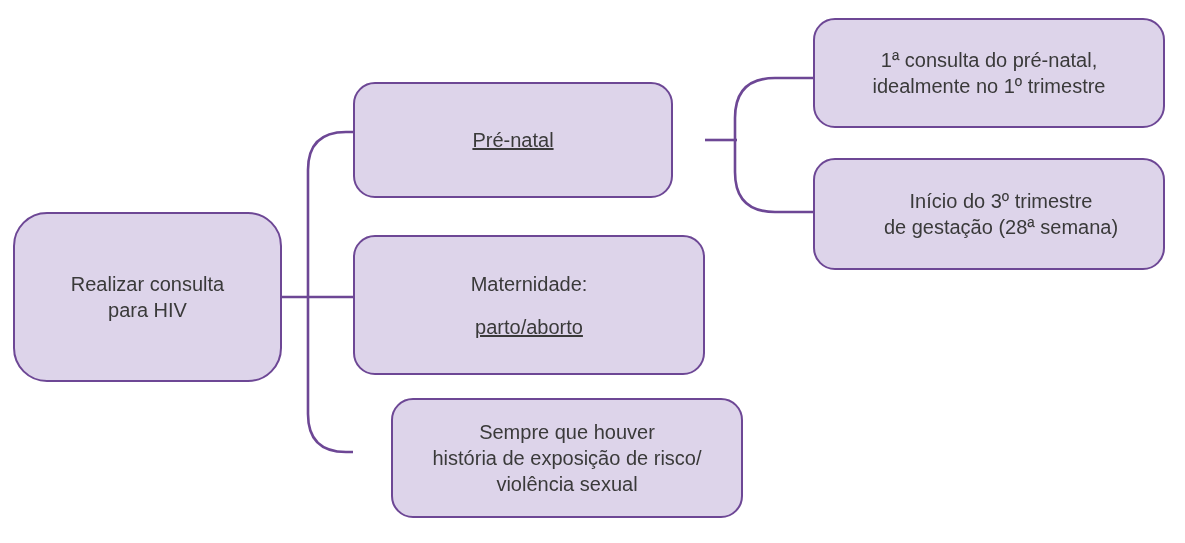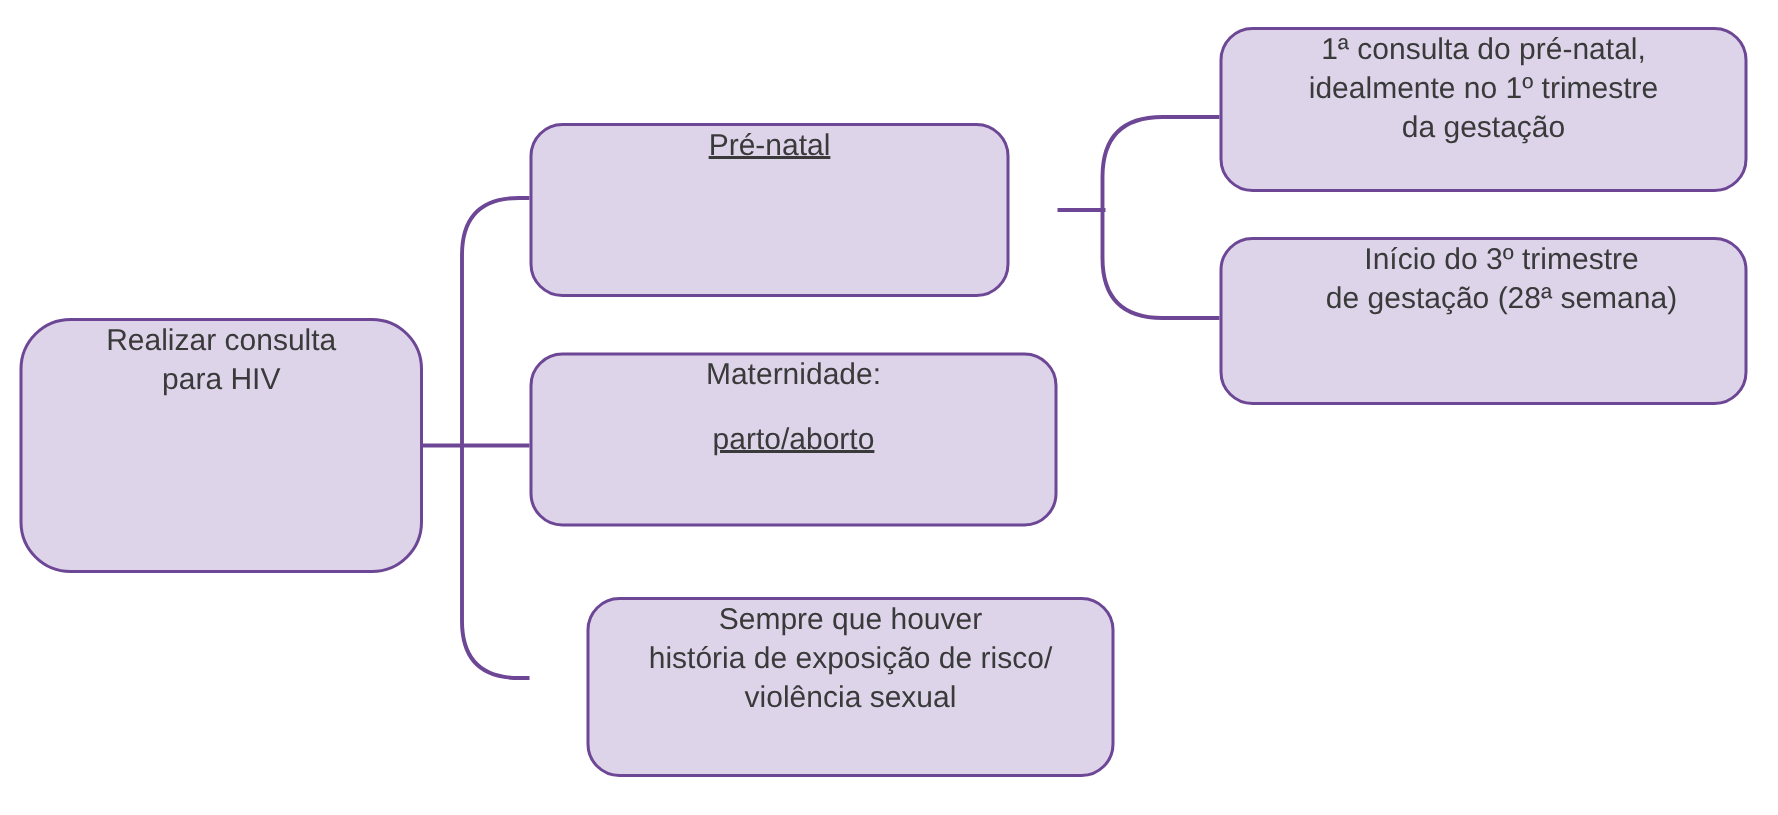--- a/index.html
+++ b/index.html
@@ -29,30 +29,30 @@
     fill: none;
     stroke: var(--connector);
     stroke-width: 2.6;
   }
   .node {
     position: absolute;
     background: var(--box-fill);
     border: 2.6px solid var(--box-border);
     display: flex;
     flex-direction: column;
-    justify-content: flex-start;
+    justify-content: center;
     align-items: center;
     text-align: center;
     color: var(--text);
     font-size: 20px;
     line-height: 26px;
   }
   #node-root        { left: 13px;  top: 212px; width: 269px; height: 170px; border-radius: 34px; }
   #node-prenatal    { left: 353px; top: 82px;  width: 320px; height: 116px; border-radius: 22px; text-decoration: underline; }
-  #node-maternidade { left: 353px; top: 235px; width: 352px; height: 116px; border-radius: 22px; }
+  #node-maternidade { left: 353px; top: 235px; width: 352px; height: 140px; border-radius: 22px; }
   #node-sempre      { left: 353px; top: 398px; width: 352px; height: 120px; border-radius: 22px; margin-left: 38px; }
   #node-consulta    { left: 813px; top: 18px;  width: 352px; height: 110px; border-radius: 22px; }
   #node-inicio      { left: 813px; top: 158px; width: 352px; height: 112px; border-radius: 22px; padding-left: 24px; }
   #node-maternidade .line + .line { margin-top: 17px; text-decoration: underline; }
 </style>
 </head>
 <body>
 
 <div class="canvas">
 
@@ -79,21 +79,20 @@
 
   <div class="node" id="node-sempre">
     <div class="line">Sempre que houver</div>
     <div class="line">história de exposição de risco/</div>
     <div class="line">violência sexual</div>
   </div>
 
   <div class="node" id="node-consulta">
     <div class="line">1ª consulta do pré-natal,</div>
     <div class="line">idealmente no 1º trimestre</div>
-    <div class="line">da gestação</div>
   </div>
 
   <div class="node" id="node-inicio">
     <div class="line">Início do 3º trimestre</div>
     <div class="line">de gestação (28ª semana)</div>
   </div>
 
 </div>
 
 </body></html>

